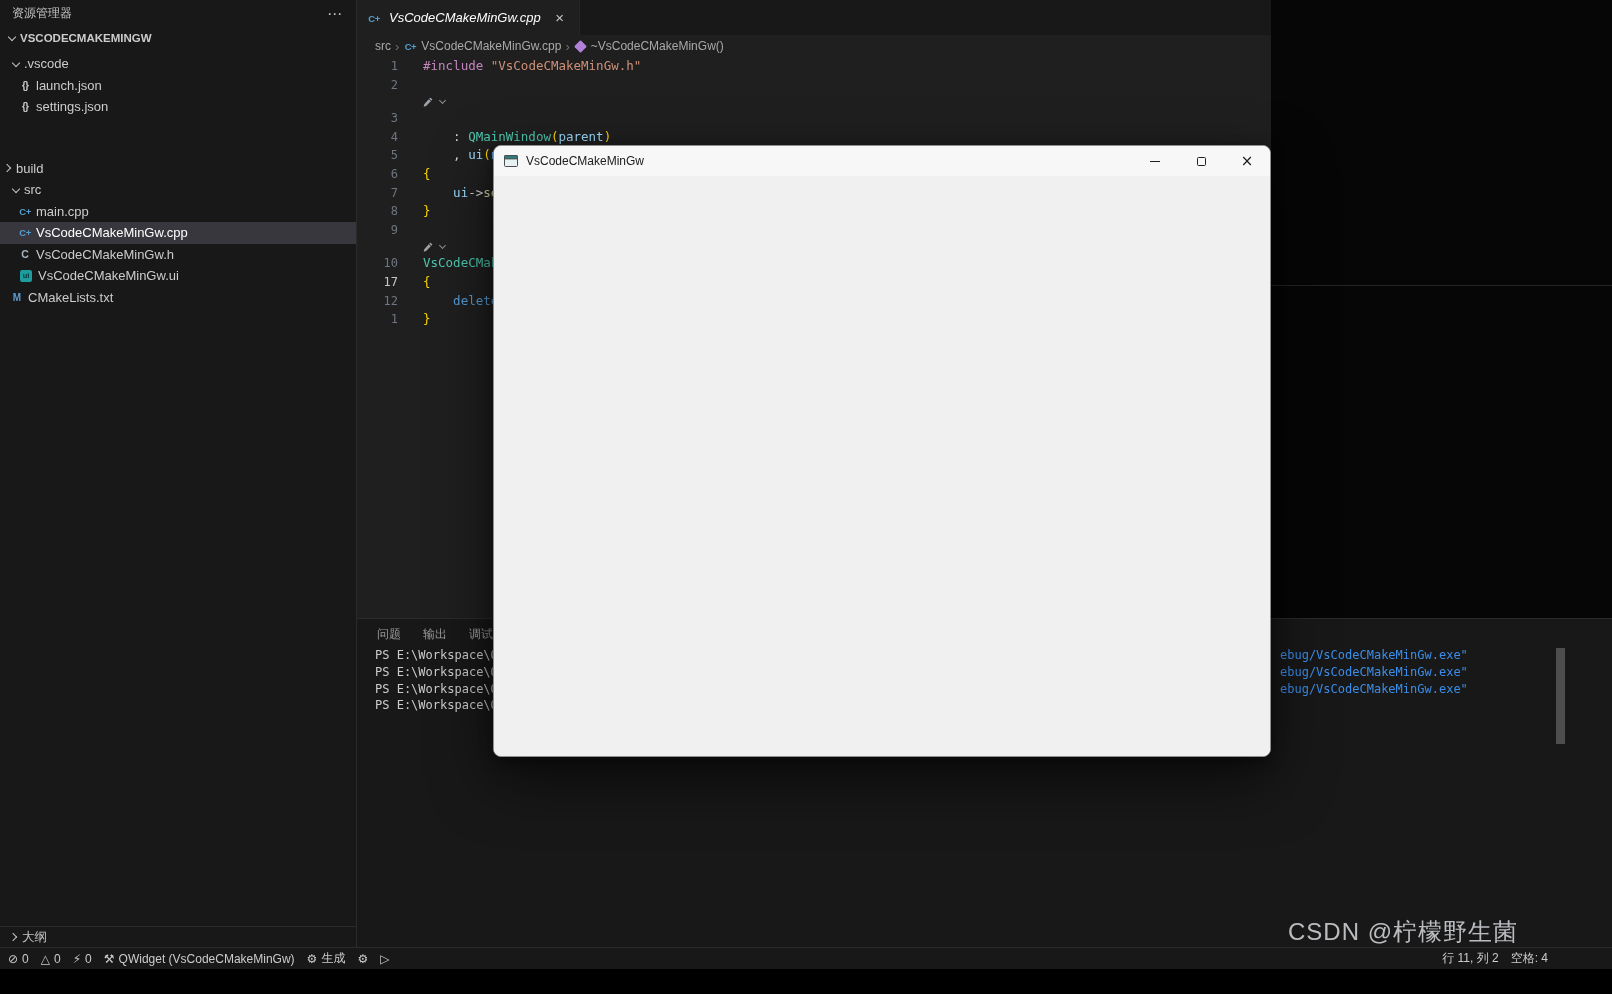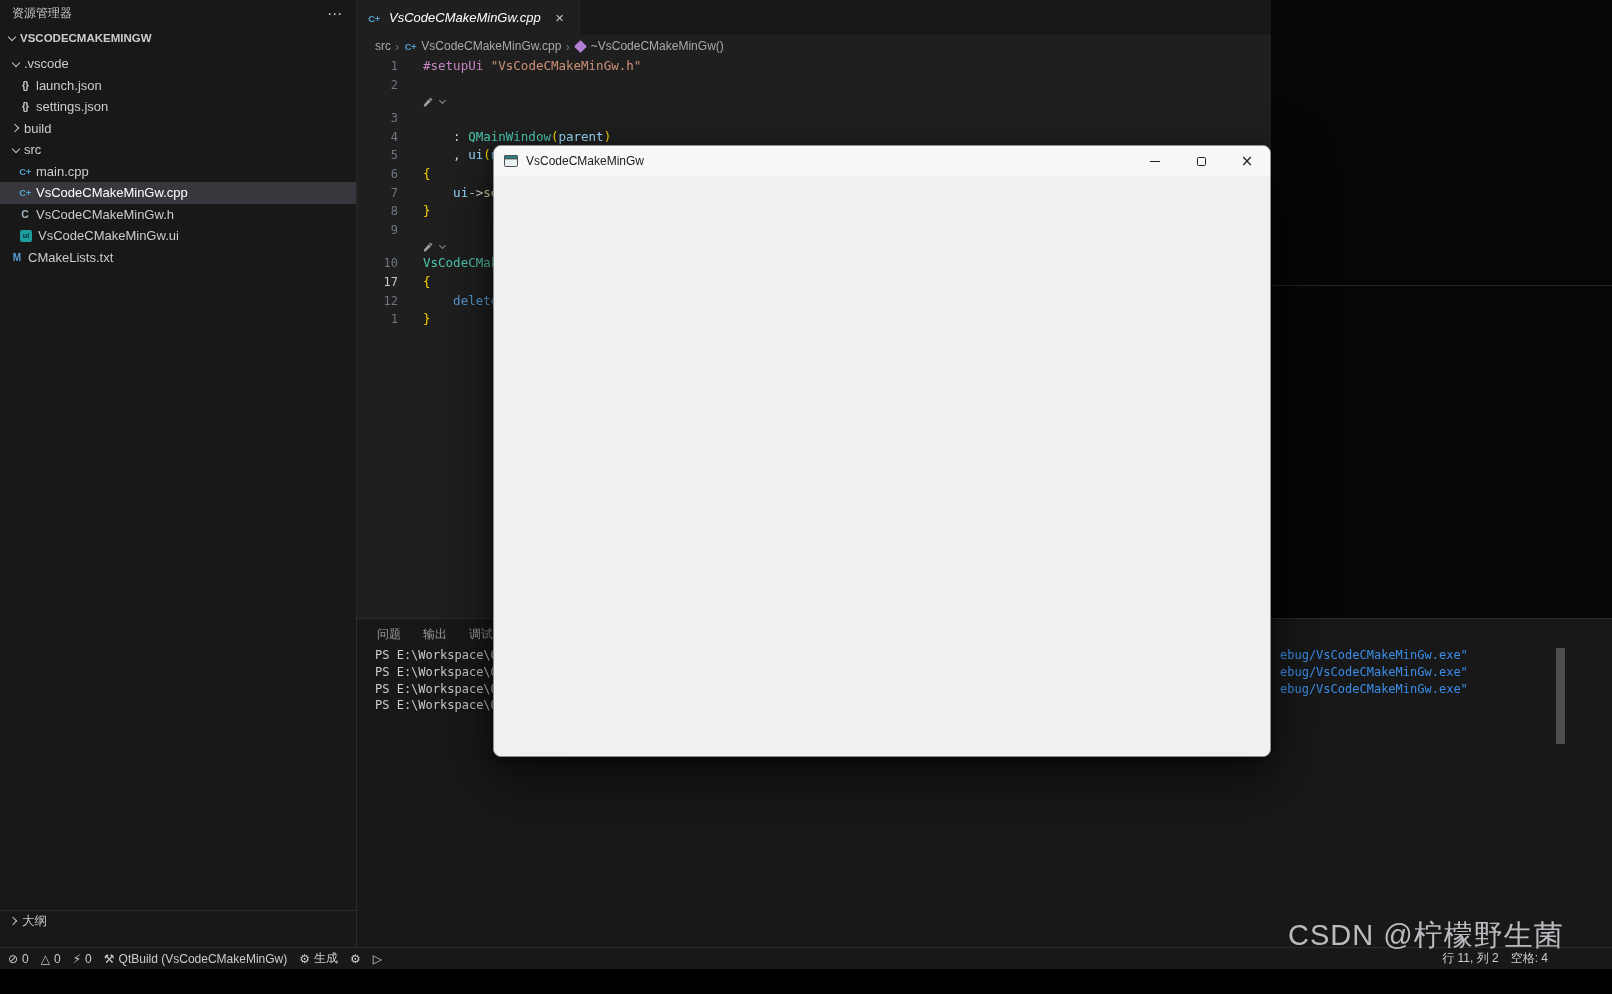--- a/index.html
+++ b/index.html
@@ -10,21 +10,21 @@
 
   
   #sidebar{position:absolute;left:0;top:0;width:357px;height:947px;background:#181818;border-right:1px solid #2b2b2b;z-index:1}
   .sb-header{position:absolute;top:0;left:0;right:0;height:27px;display:flex;justify-content:space-between;align-items:center;padding:0 14px 0 12px;color:#c5c5c5;font-size:12px}
   .sb-more{font-size:15px;color:#c5c5c5;cursor:pointer}
   .sb-root{position:absolute;top:27px;left:0;right:0;height:22px;display:flex;align-items:center;padding-left:4px;color:#cccccc;font-weight:bold;font-size:11.5px;cursor:pointer}
   #tree{position:absolute;top:53px;left:0;right:0}
   .tree-row{display:flex;align-items:center;height:21.5px;font-size:13px;color:#cccccc;cursor:pointer;white-space:nowrap}
   .tree-row.selected{background:#37373d;color:#fff}
   .tlabel{white-space:nowrap}
-  #sidebar-sections{position:absolute;bottom:16px;left:0;right:0}
+  #sidebar-sections{position:absolute;bottom:0;left:0;right:0}
   .sb-section{height:21px;border-top:1px solid #2b2b2b;display:flex;align-items:center;padding-left:6px;font-size:12.5px;color:#c5c5c5;cursor:pointer}
 
   
   .fi{display:inline-flex;width:14px;height:16px;align-items:center;justify-content:center;margin-right:4px;flex:none;font-weight:bold;font-family:"Liberation Sans",sans-serif}
   .fi-cpp{color:#559fd0;font-size:9.5px;letter-spacing:-.5px}
   .fi-hpp{color:#a4b6c2;font-size:10.5px}
   .fi-json{color:#c9c9c9;font-size:10px;letter-spacing:-1px}
   .fi-cmake{color:#5b9bd0;font-size:10px}
   .fi-ui{background:#1d9d9d;color:#04343a;font-size:7.5px;width:12px;height:12px;border-radius:2px;margin:2px 6px 2px 2px;display:inline-flex;align-items:center;justify-content:center;font-weight:bold}
 
@@ -84,21 +84,21 @@
   .qicon{display:inline-flex;flex:none}
   .qtitle-text{font-size:12px;color:#202020;margin-left:8px;white-space:nowrap}
   .qcontrols{margin-left:auto;display:flex;height:30px}
   .qbtn{width:46px;height:30px;display:flex;align-items:center;justify-content:center;cursor:pointer}
   .g-minimize{width:10px;height:1px;background:#202020}
   .g-maximize{width:9px;height:9px;border:1.2px solid #202020;border-radius:1.5px}
   .g-close{font-size:15px;color:#202020;line-height:1;font-family:"DejaVu Sans",sans-serif}
   .qbody{height:582px;background:#f0f0f0}
 
   
-  #watermark{position:absolute;left:1288px;top:916px;font-size:29px;color:rgba(200,202,206,.92);z-index:20;white-space:nowrap;letter-spacing:1px}
+  #watermark{position:absolute;left:1288px;top:916px;font-size:24px;color:rgba(200,202,206,.92);z-index:20;white-space:nowrap;letter-spacing:1px}
 </style>
 </head>
 <body>
 
 <div id="screen">
 
   <aside id="sidebar">
     <div class="sb-header">
       <span>资源管理器</span>
       <span class="sb-more">⋯</span>
@@ -113,21 +113,21 @@
           <span class="tlabel">.vscode</span>
         </div>
         <div class="tree-row" style="padding-left: 18px;">
           <span class="fi fi-json">{}</span>
           <span class="tlabel">launch.json</span>
         </div>
         <div class="tree-row" style="padding-left: 18px;">
           <span class="fi fi-json">{}</span>
           <span class="tlabel">settings.json</span>
         </div>
-        <div class="tree-row" style="padding-left: 8px;">
+        <div class="tree-row" style=" margin-top: 40px;">
           <span class="chev right"></span>
           <span class="tlabel">build</span>
         </div>
         <div class="tree-row" style="padding-left: 8px;">
           <span class="chev down"></span>
           <span class="tlabel">src</span>
         </div>
         <div class="tree-row" style="padding-left: 18px;">
           <span class="fi fi-cpp">C+</span>
           <span class="tlabel">main.cpp</span>
@@ -177,21 +177,21 @@
       <span class="bc-sep">›</span>
       <span class="bc-item">
         <span class="sym-method"></span>
         <span>~VsCodeCMakeMinGw()</span>
       </span>
     </div>
 
   <div id="code">
       <div class="code-line">
         <span class="gutter">1</span>
-        <span class="lcontent"><span class="tk-pre">#setupUi</span><span class="tk-pl"> </span><span class="tk-str">"VsCodeCMakeMinGw.h"</span></span>
+        <span class="lcontent"><span class="tk-pre">#include</span><span class="tk-pl"> </span><span class="tk-str">"VsCodeCMakeMinGw.h"</span></span>
       </div>
       <div class="code-line">
         <span class="gutter">2</span>
         <span class="lcontent"></span>
       </div>
       <div class="code-line deco">
         <span class="gutter"></span>
         <span class="lcontent deco-icons"><svg width="10" height="10" viewBox="0 0 16 16">
             <path fill="#9da2a6" d="M12.6 1.4l2 2c.4.4.4 1 0 1.4l-1.2 1.2-3.4-3.4 1.2-1.2c.4-.4 1-.4 1.4 0zM9.2 3.4l3.4 3.4L5 14.4l-3.9 1 .9-3.9z"></path>
           </svg><span class="chev down small"></span></span>
@@ -274,21 +274,21 @@
         <span class="sb-item">
           <span class="sb-ic">△</span>
           <span>0</span>
         </span>
         <span class="sb-item">
           <span class="sb-ic">⚡</span>
           <span>0</span>
         </span>
         <span class="sb-item">
           <span class="sb-ic">⚒</span>
-          <span>QtBuild (VsCodeCMakeMinGw)</span>
+          <span>QWidget (VsCodeCMakeMinGw)</span>
         </span>
         <span class="sb-item">
           <span class="sb-ic">⚙</span>
           <span>生成</span>
         </span>
         <span class="sb-item">
           <span class="sb-ic">⚙</span>
         </span>
         <span class="sb-item">
           <span class="sb-ic">▷</span>

